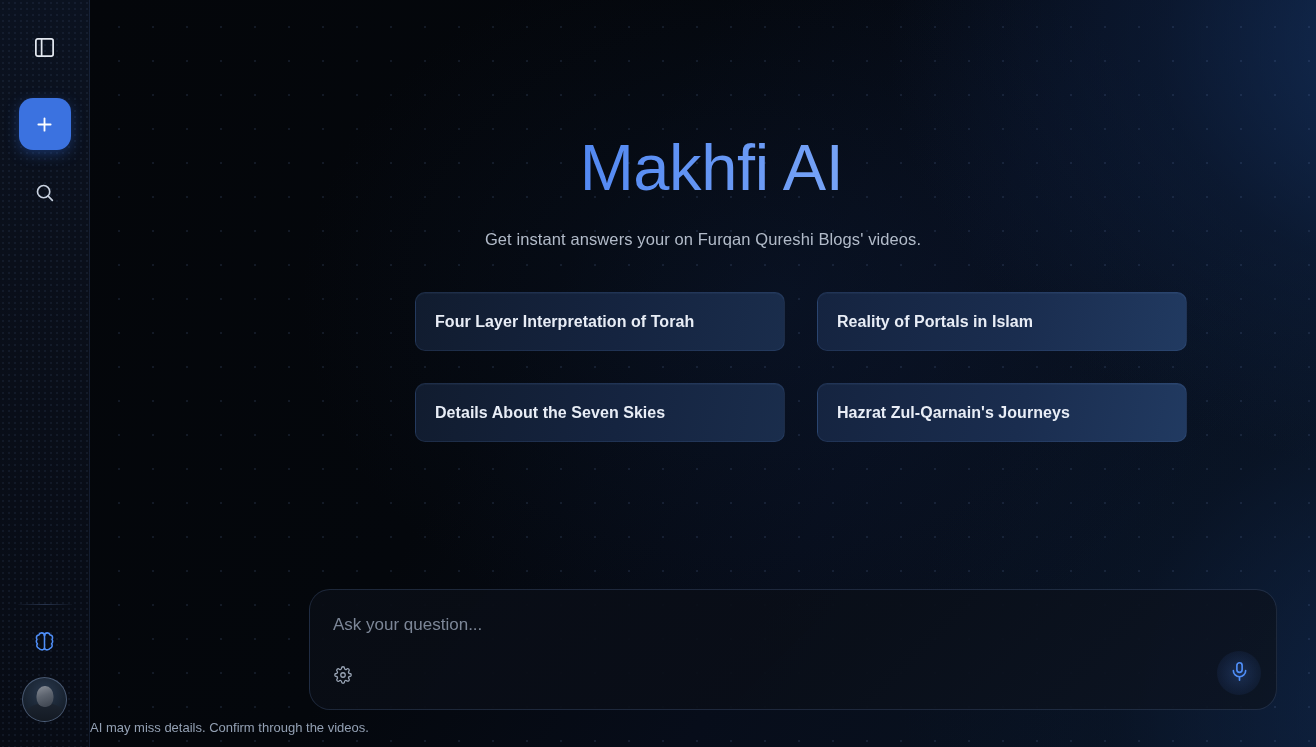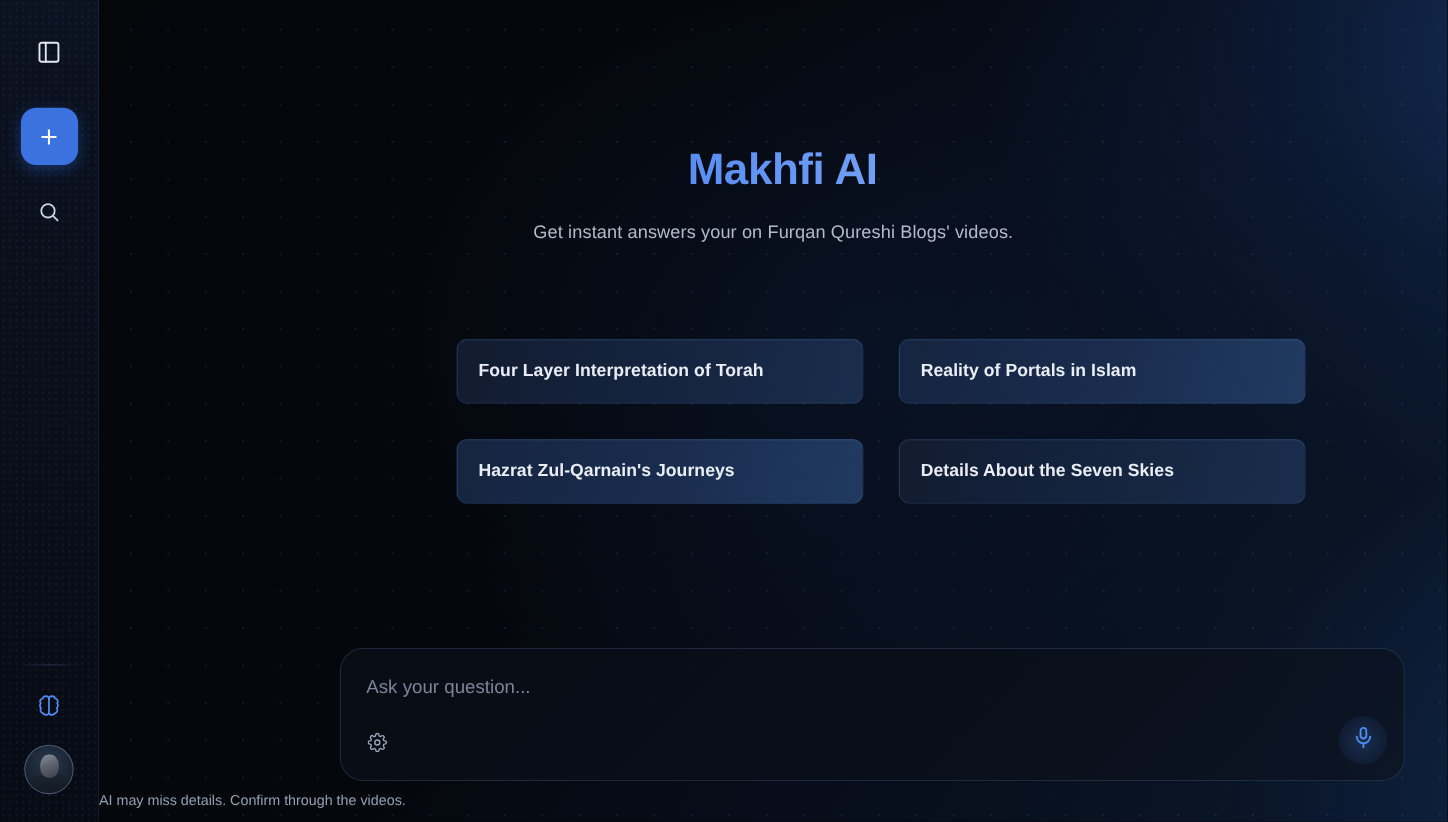--- a/index.html
+++ b/index.html
@@ -140,22 +140,22 @@
 
   #hero {
     position: absolute;
     left: 0; right: 0;
     top: 132px;
     text-align: center;
     z-index: 3;
   }
 
   #app-title {
-    font-size: 40px;
-    font-weight: 700;
+    font-size: 65px;
+    font-weight: 400;
     letter-spacing: -0.4px;
     line-height: 1.12;
     background: linear-gradient(97deg, #2f6ae6 0%, #4f86f2 38%, #7fa9f7 66%, #c7dcff 100%);
     -webkit-background-clip: text;
     background-clip: text;
     color: transparent;
     padding-left: 17px;
     -webkit-text-fill-color: transparent;
   }
 
@@ -164,21 +164,21 @@
     font-size: 16.5px;
     font-weight: 400;
     color: #b2bbc9;
     letter-spacing: 0.1px;
   }
 
   
   #suggestions {
     position: absolute;
     left: 325px;
-    top: 308px;
+    top: 292px;
     width: 756px;
     display: grid;
     grid-template-columns: 370px 370px;
     grid-auto-rows: 59px;
     column-gap: 16px;
     row-gap: 18px;
     z-index: 3;
     gap: 32px;
   }
 
@@ -322,22 +322,22 @@
     <div id="main-dots"></div>
 
     <section id="hero">
       <h1 id="app-title">Makhfi AI</h1>
       <p id="app-subtitle">Get instant answers your on Furqan Qureshi Blogs' videos.</p>
     </section>
 
     <section id="suggestions">
       <div class="sugg-card">Four Layer Interpretation of Torah</div>
       <div class="sugg-card var-b">Reality of Portals in Islam</div>
+      <div class="sugg-card">Details About the Seven Skies</div>
       <div class="sugg-card var-b">Hazrat Zul-Qarnain's Journeys</div>
-      <div class="sugg-card">Details About the Seven Skies</div>
     </section>
 
     <section id="composer">
       <input id="composer-input" type="text" placeholder="Ask your question..." value="" style="">
 
       <div id="settings-btn">
         <span>
           <svg width="18" height="18" viewBox="0 0 24 24" fill="none" stroke="#9aa5b6" stroke-width="1.7" stroke-linecap="round" stroke-linejoin="round">
             <circle cx="12" cy="12" r="3"></circle>
             <path d="M19.4 15a1.65 1.65 0 0 0 .33 1.82l.06.06a2 2 0 1 1-2.83 2.83l-.06-.06a1.65 1.65 0 0 0-1.82-.33 1.65 1.65 0 0 0-1 1.51V21a2 2 0 1 1-4 0v-.09A1.65 1.65 0 0 0 9 19.4a1.65 1.65 0 0 0-1.82.33l-.06.06a2 2 0 1 1-2.83-2.83l.06-.06A1.65 1.65 0 0 0 4.6 15a1.65 1.65 0 0 0-1.51-1H3a2 2 0 1 1 0-4h.09A1.65 1.65 0 0 0 4.6 9a1.65 1.65 0 0 0-.33-1.82l-.06-.06a2 2 0 1 1 2.83-2.83l.06.06A1.65 1.65 0 0 0 9 4.6a1.65 1.65 0 0 0 1-1.51V3a2 2 0 1 1 4 0v.09a1.65 1.65 0 0 0 1 1.51 1.65 1.65 0 0 0 1.82-.33l.06-.06a2 2 0 1 1 2.83 2.83l-.06.06A1.65 1.65 0 0 0 19.4 9c.14.33.4.6.73.76.31.15.66.23 1 .24H21a2 2 0 1 1 0 4h-.09a1.65 1.65 0 0 0-1.51 1z"></path>

